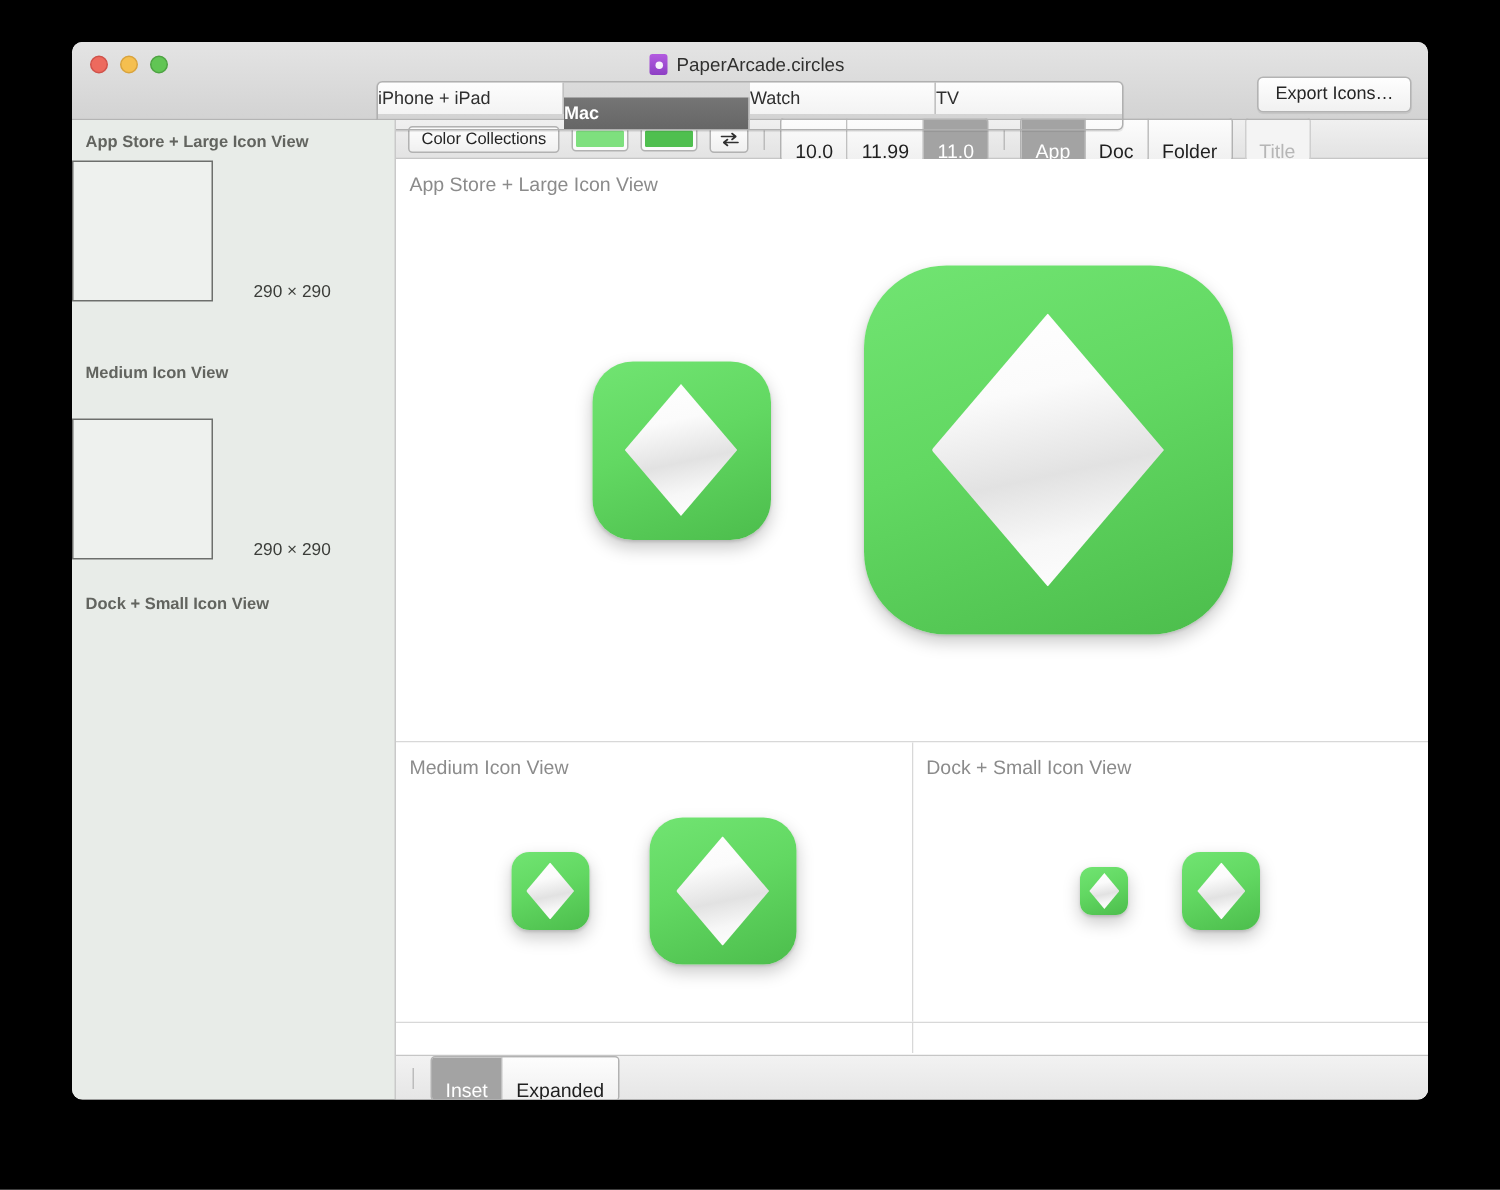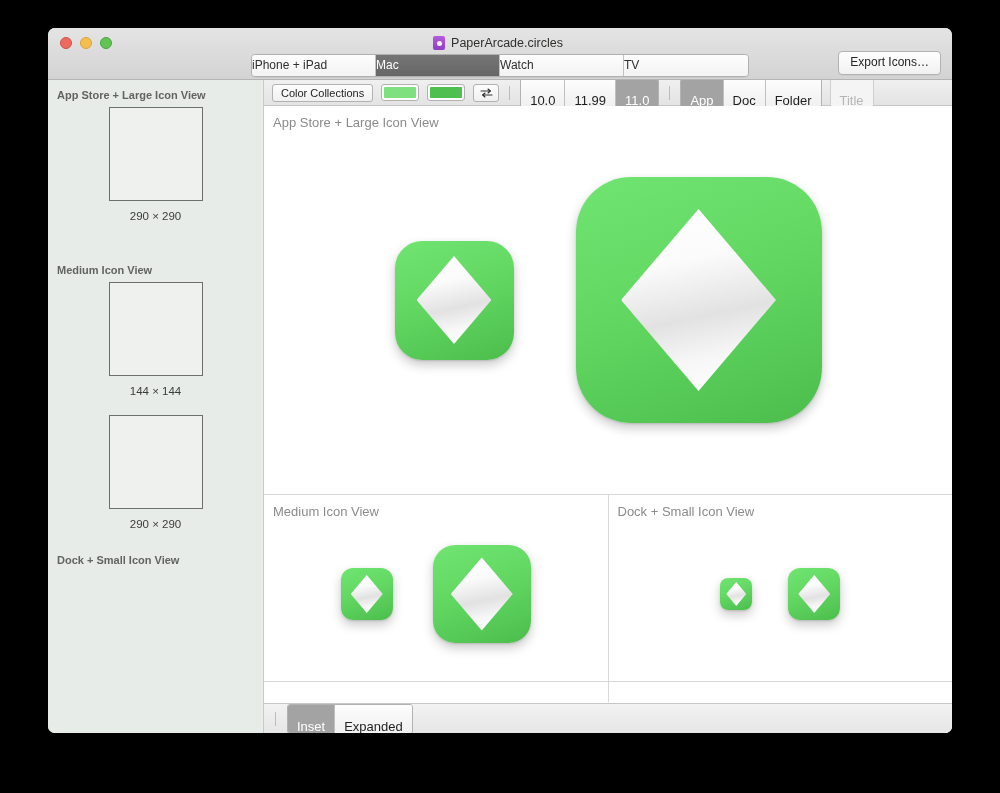--- a/index.html
+++ b/index.html
@@ -59,21 +59,21 @@
   }
   .tabgroup .tab {
     width: 124px; height: 21px; line-height: 20px; text-align: left;
     font-size: 12px; color: #2f2f2f;
     background: linear-gradient(to bottom, #fdfdfd, #f3f3f3);
     border-right: 1px solid #c2c2c2; cursor: default;
   }
   .tabgroup .tab:last-child { border-right: none; }
   .tabgroup .tab.sel {
     background: linear-gradient(to bottom, #757575, #666666);
-    color: #ffffff; font-weight: 400;
+    color: #ffffff; font-weight: 700; margin-top: 10px;
   }
 
   .export-btn {
     position: absolute; right: 11px; top: 23px;
     height: 24px; padding: 0 11px; line-height: 21px;
     font-size: 12px; color: #262626;
     background: linear-gradient(to bottom, #fefefe, #f1f1f1);
     border: 1px solid #b3b3b3; border-radius: 4px;
     box-shadow: 0 0.5px 0.5px rgba(0,0,0,0.07);
     cursor: default;
@@ -88,21 +88,21 @@
     background: #e8ece8;
     border-right: 1px solid #c9c9c9;
     padding: 9px 0 0 0;
     overflow: hidden;
     position: relative;
   }
   .side-head {
     font-size: 11px; font-weight: bold; color: #62645f;
     padding: 0 0 0 9px; margin-bottom: 6px;
   }
-  .side-item { display: flex; flex-direction: column; align-items: center; }
+  .side-item { display: flex; flex-direction: row; align-items: flex-end; gap: 27px; }
   .thumb {
     width: 94px; height: 94px;
     background: #eef1ee;
     border: 1px solid #6d6f6c;
     display: flex; align-items: center; justify-content: center;
   }
   .thumb-label { font-size: 11.5px; color: #3b3d39; margin-top: 9px; }
   .gap-lg { height: 24px; }
   .gap-sm { height: 18px; }
 
@@ -231,24 +231,20 @@
         <div class="thumb"></div>
         <div class="thumb-label">290 × 290</div>
       </div>
 
       <div class="gap-sm"></div>
 
 
       <div class="gap-lg"></div>
       <div class="side-head">Medium Icon View</div>
 
-      <div class="side-item">
-        <div class="thumb"></div>
-        <div class="thumb-label">144 × 144</div>
-      </div>
 
       <div class="gap-sm"></div>
 
       <div class="side-item">
         <div class="thumb"></div>
         <div class="thumb-label">290 × 290</div>
       </div>
 
       <div class="gap-lg"></div>
       <div class="side-head">Dock + Small Icon View</div>

